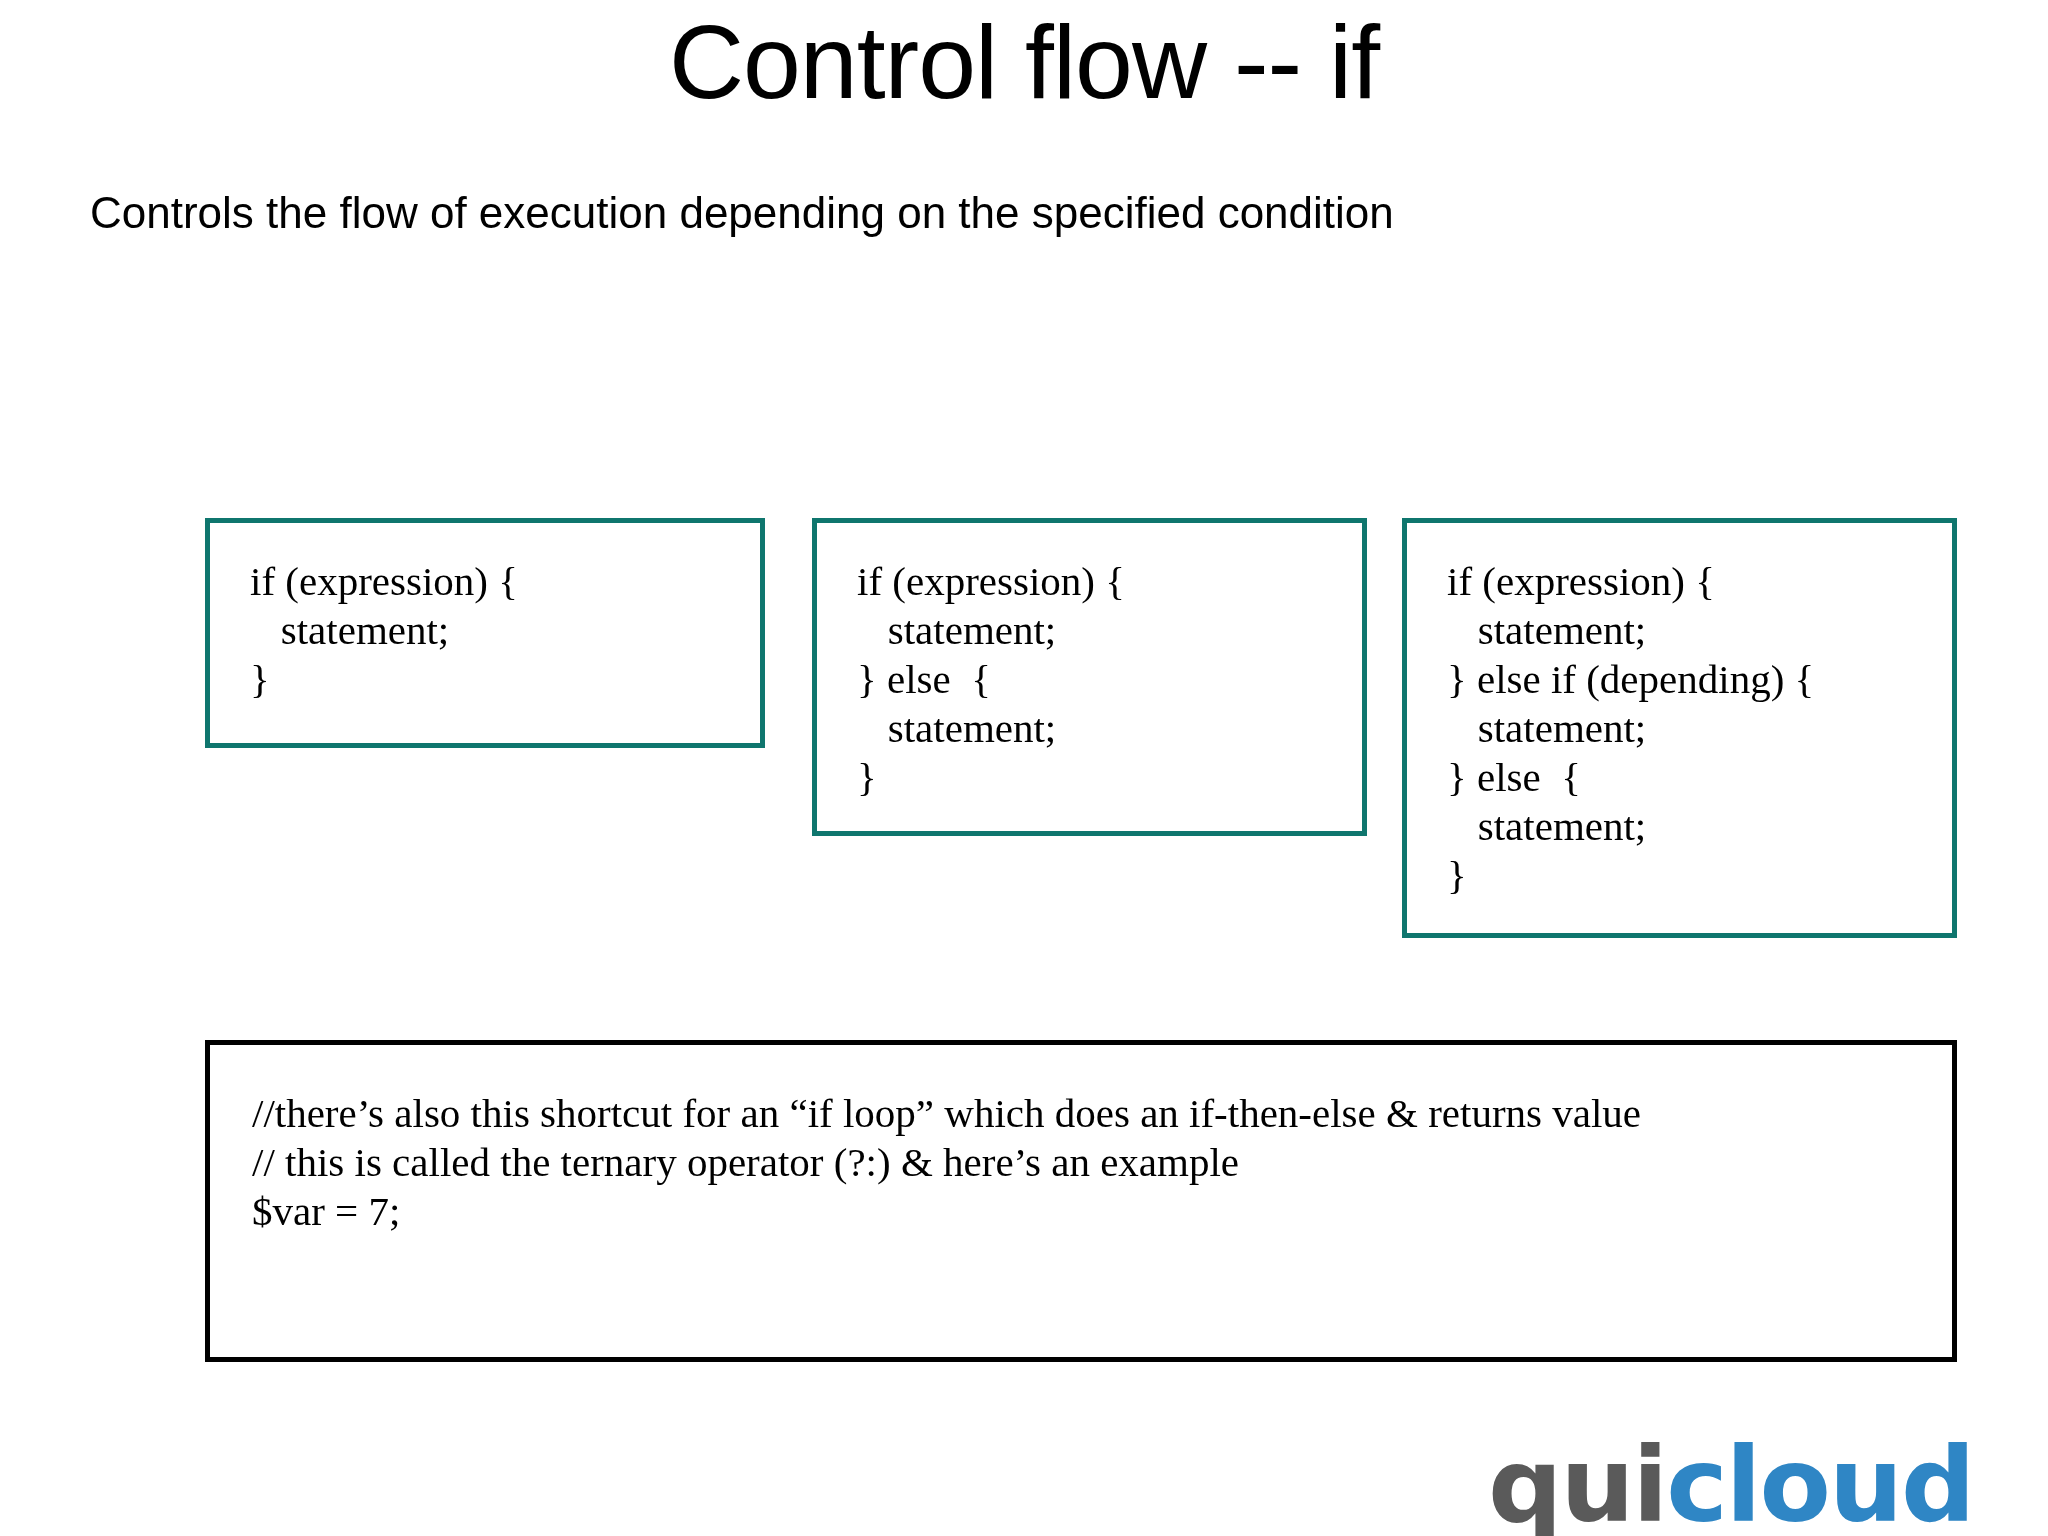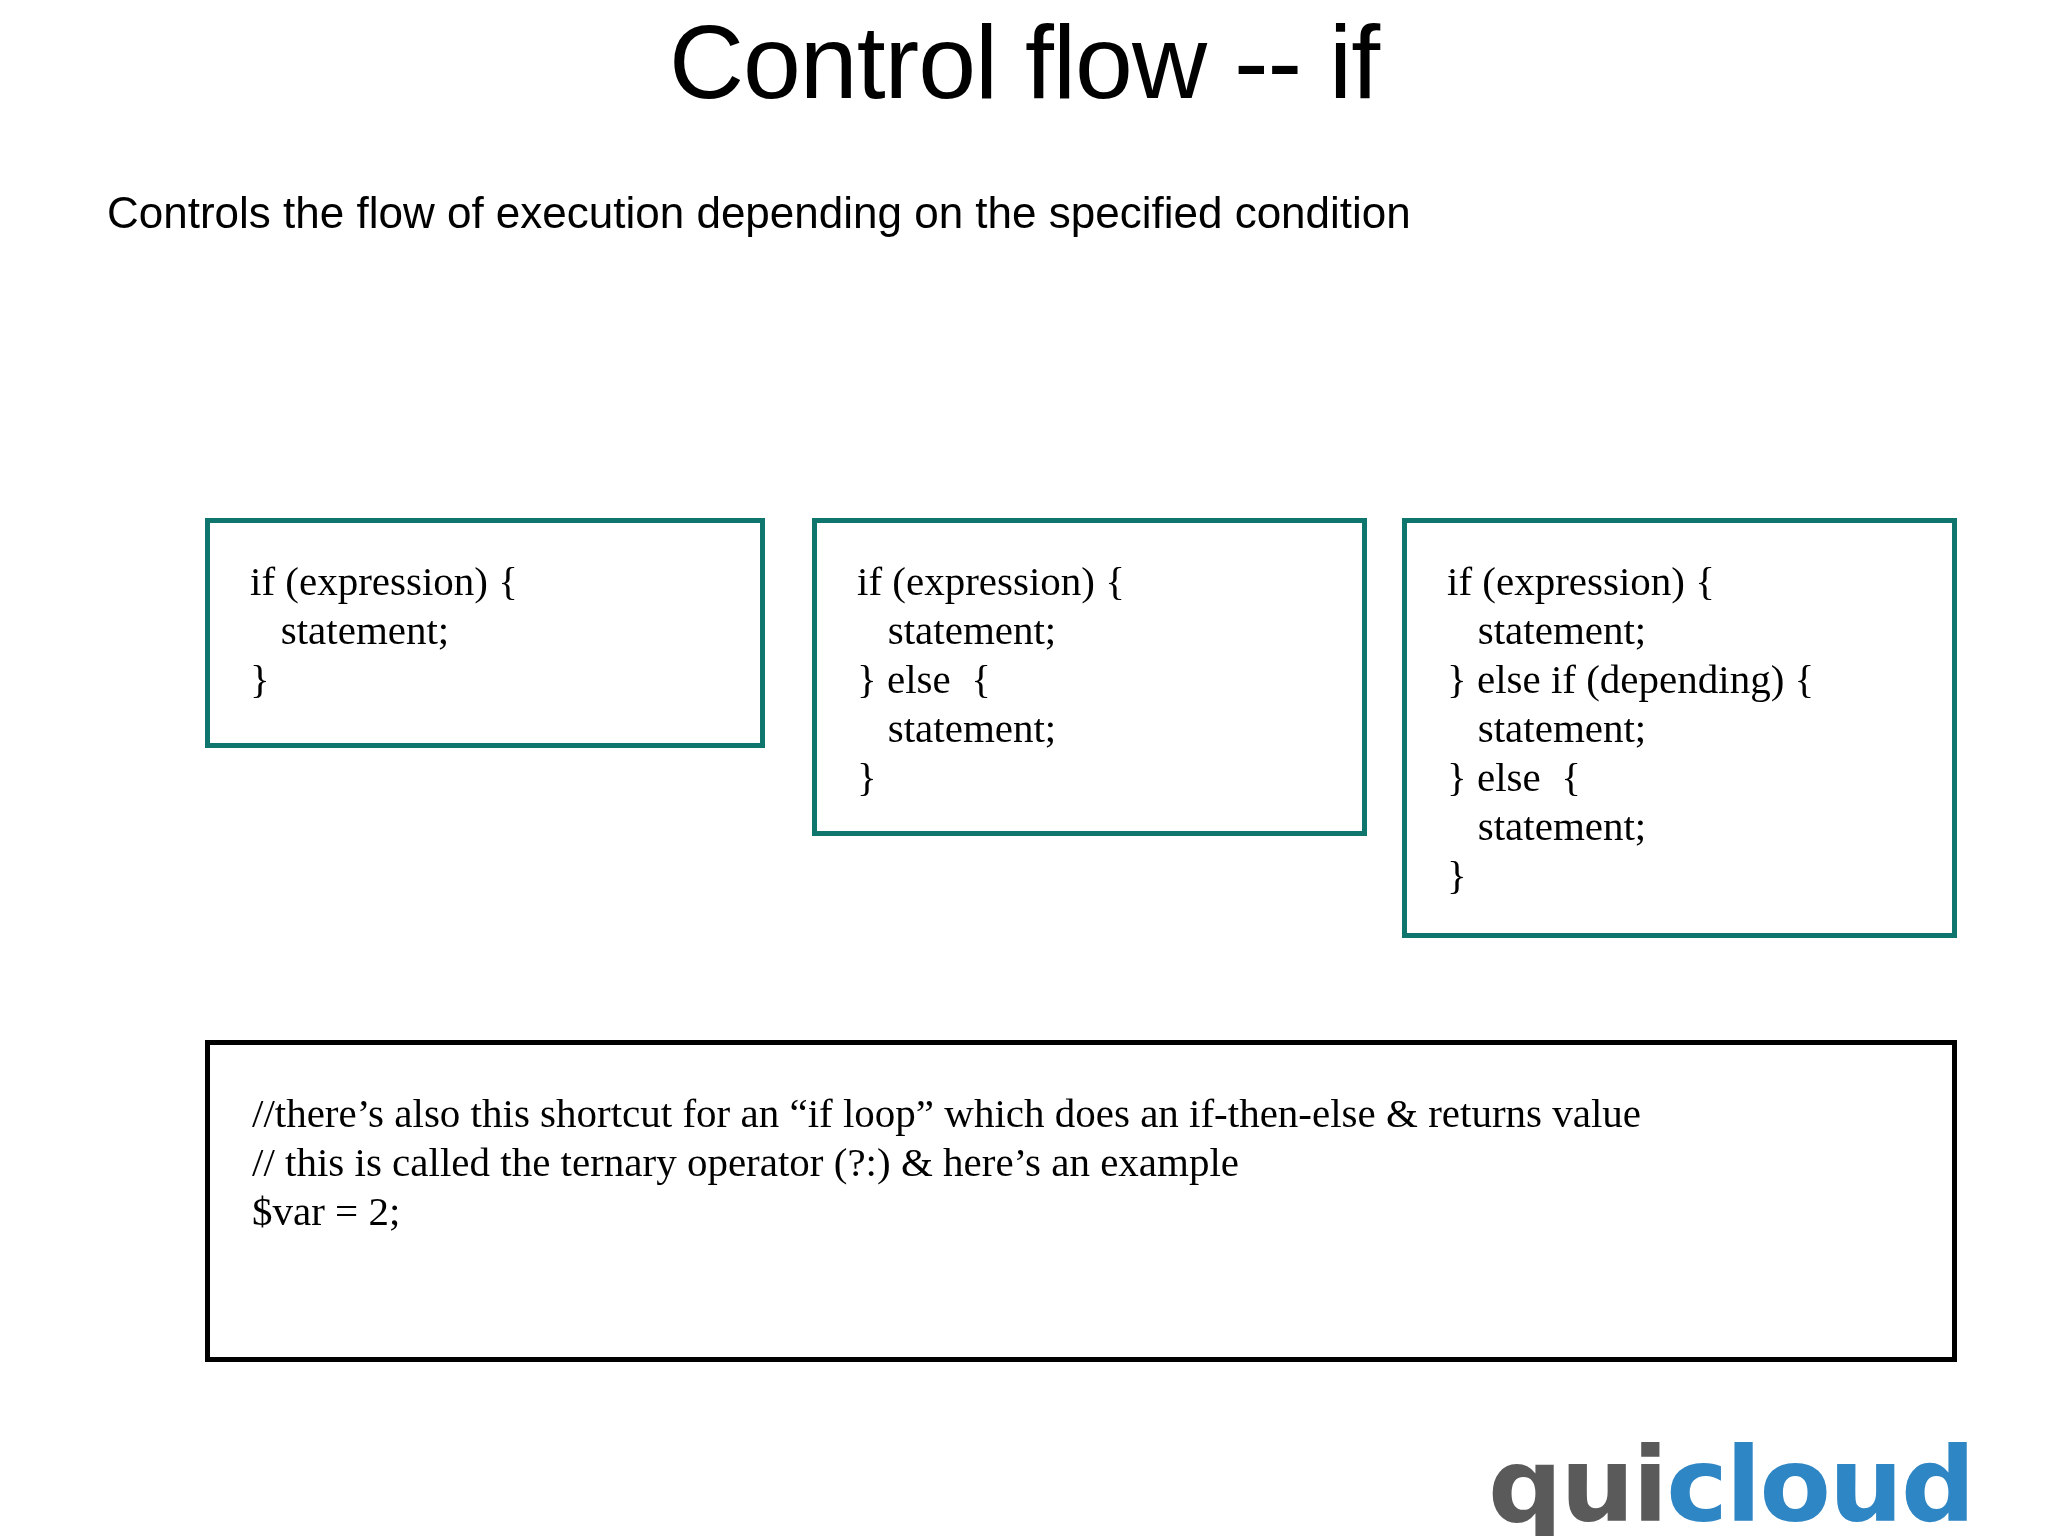--- a/index.html
+++ b/index.html
@@ -31,21 +31,20 @@
     color: #000000;
     white-space: nowrap;
   }
 
   
   #subtitle {
     position: absolute;
     left: 90px;
     top: 172px;
     width: 1700px;
-    margin-left: 17px;
   }
   .subtitle-line {
     font-family: "Liberation Sans", sans-serif;
     font-size: 44px;
     font-weight: 400;
     line-height: 82px;
     color: #000000;
     white-space: nowrap;
   }
 
@@ -154,17 +153,17 @@
     <div class="code-line">} else  {</div>
     <div class="code-line">   statement;</div>
     <div class="code-line">}</div>
   </div>
 </div>
 
 <div id="note-box">
   <div class="note-inner">
     <div class="note-line">//there’s also this shortcut for an “if loop” which does an if-then-else &amp; returns value</div>
     <div class="note-line">// this is called the ternary operator (?:) &amp; here’s an example</div>
-    <div class="note-line">$var = 2;</div>
+    <div class="note-line">$var = 7;</div>
   </div>
 </div>
 
 <div id="logo"><span class="logo-qui">qui</span><span class="logo-cloud">cloud</span></div>
 
 </body></html>

